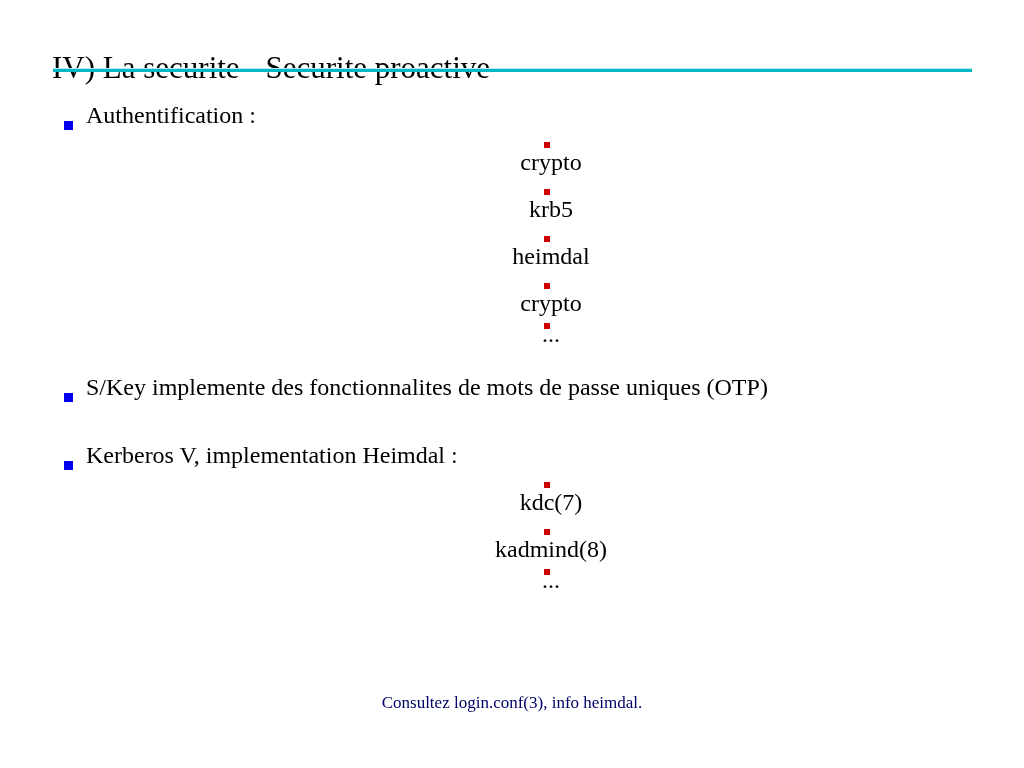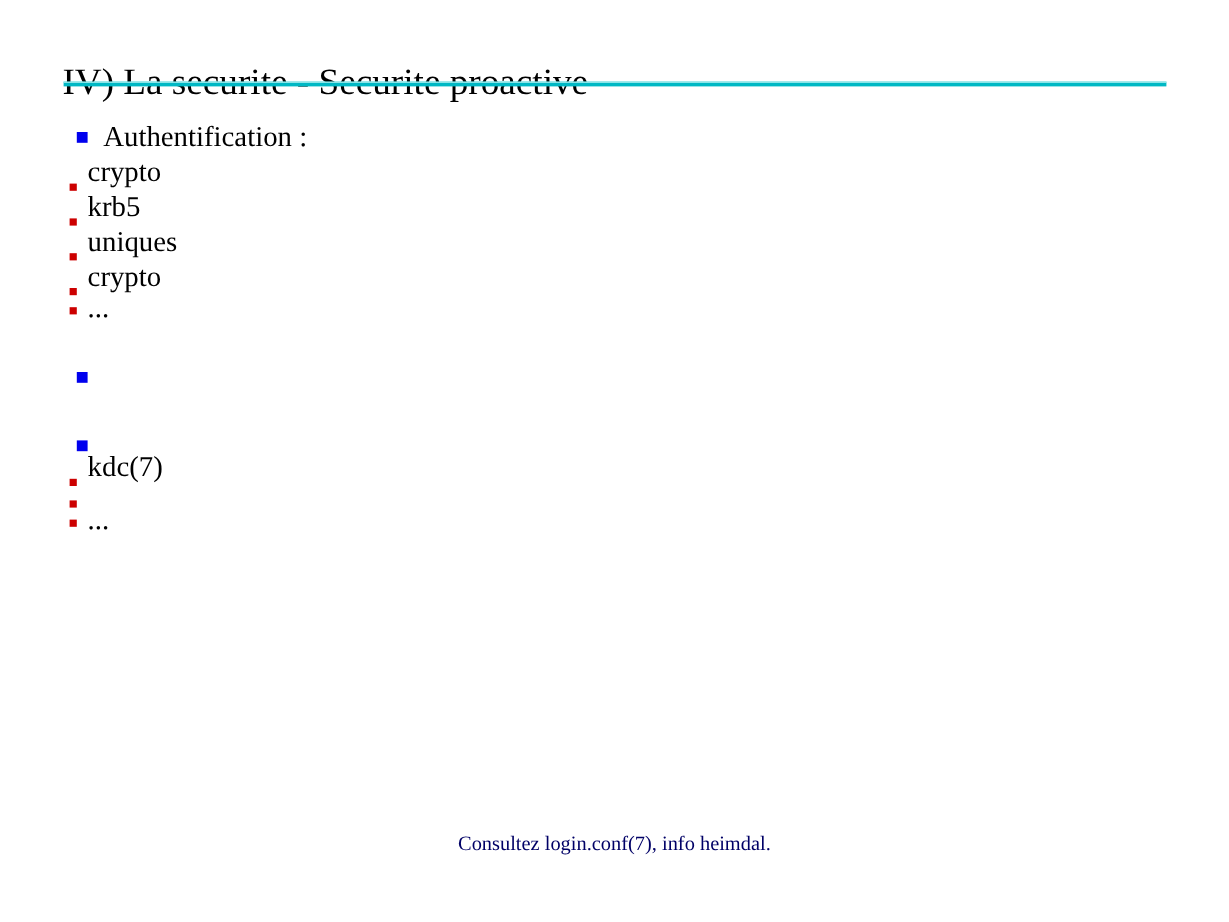--- a/index.html
+++ b/index.html
@@ -13,31 +13,31 @@
   }
   .rule {
     position:absolute; left:53px; top:68px; width:919px; height:3px;
     background:var(--rule, #00b8c4);
     border-top:1px solid #aef0f0;
   }
   .content { position:absolute; left:0; top:100px; width:1024px; }
   .group { margin:0; }
   .group + .group { margin-top:38px; }
   .item-l1 {
-    display:flex; align-items:flex-start;
+    display:flex; align-items:flex-end;
     padding-left:64px; font-size:24px; line-height:30px; white-space:nowrap;
   }
   .item-l1 .bullet {
     flex:0 0 auto; width:9px; height:9px; margin-top:10px; margin-right:13px;
     background:var(--bullet-l1, #0000ee);
   }
   .sublist { margin:0; padding:0; list-style:none; }
   .item-l2 {
-    display:flex; align-items:flex-end;
-    padding-left:58px; font-size:24px; line-height:29px; white-space:nowrap;
+    display:flex; align-items:center;
+    padding-left:78px; font-size:24px; line-height:29px; white-space:nowrap;flex-direction:column;
   }
   .item-l2 .bullet {
     flex:0 0 auto; width:6px; height:6px; margin-top:12px; margin-right:9px;
     background:var(--bullet-l2, #cc0000);
   }
   .item-l2.tight { height:16px; line-height:10px; }
   .item-l2.tight .bullet { margin-top:5px; }
   .footer {
     position:absolute; left:0; top:692px; width:1024px;
     text-align:center; font-size:17px; line-height:22px;
@@ -63,55 +63,58 @@
         <li class="item-l2">
           <span class="bullet"></span>
           <span>crypto</span>
         </li>
         <li class="item-l2">
           <span class="bullet"></span>
           <span>krb5</span>
         </li>
         <li class="item-l2">
           <span class="bullet"></span>
-          <span>uniques</span>
+          <span>heimdal</span>
         </li>
         <li class="item-l2">
           <span class="bullet"></span>
           <span>crypto</span>
         </li>
         <li class="item-l2 tight">
           <span class="bullet"></span>
           <span>...</span>
         </li>
       </ul>
     </div>
 
     <div class="group">
       <div class="item-l1">
         <span class="bullet"></span>
+        <span>S/Key implemente des fonctionnalites de mots de passe uniques (OTP)</span>
       </div>
     </div>
 
     <div class="group">
       <div class="item-l1">
         <span class="bullet"></span>
+        <span>Kerberos V, implementation Heimdal :</span>
       </div>
       <ul class="sublist">
         <li class="item-l2">
           <span class="bullet"></span>
           <span>kdc(7)</span>
         </li>
         <li class="item-l2">
           <span class="bullet"></span>
+          <span>kadmind(8)</span>
         </li>
         <li class="item-l2 tight">
           <span class="bullet"></span>
           <span>...</span>
         </li>
       </ul>
     </div>
 
   </div>
 
-  <div class="footer">Consultez login.conf(7), info heimdal.</div>
+  <div class="footer">Consultez login.conf(3), info heimdal.</div>
 
 </div>
 
 </body></html>

